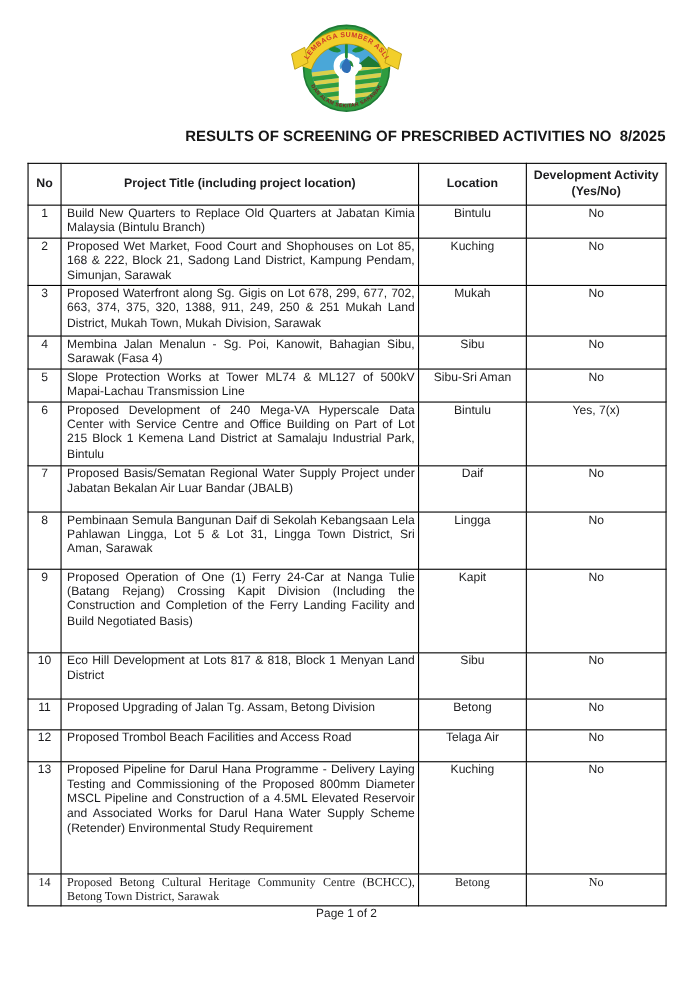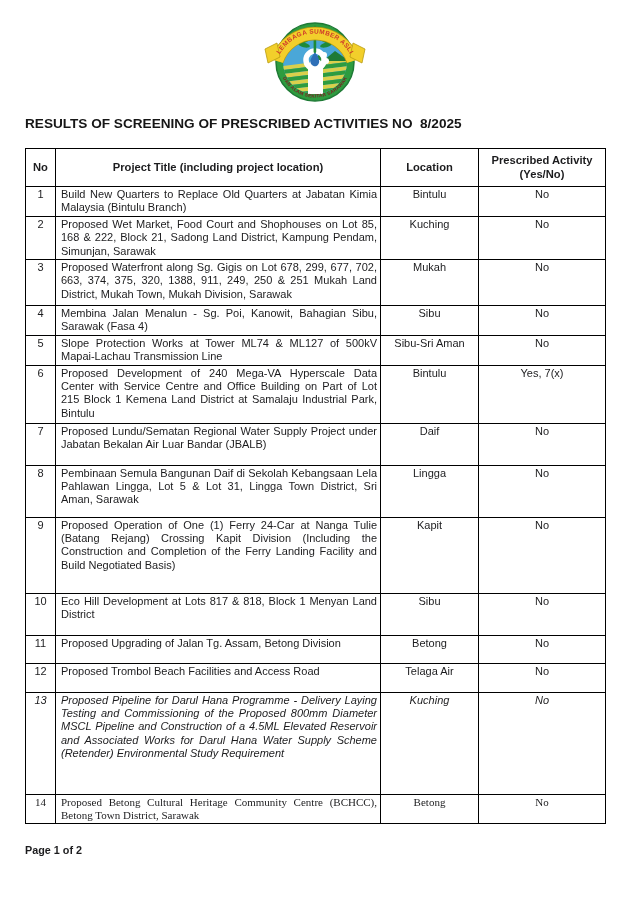--- a/index.html
+++ b/index.html
@@ -15,21 +15,21 @@
   
   .logo-wrap { width: 580px; text-align: center; height: 88px; margin-bottom: 16px; }
   .logo-wrap svg { display: inline-block; }
 
   
   .doc-title {
     width: 580px;
     margin: 0 0 17px 0;
     font-size: 13.6px;
     font-weight: bold;
-    text-align: left;
+    text-align: right;
     white-space: pre-wrap;
     color: #161616;
   }
   .intro {
     width: 580px;
     margin: 0 0 14px 0;
     font-size: 11.7px;
     line-height: 15px;
     color: #1c1c1e;
   }
@@ -68,30 +68,30 @@
   tbody tr:nth-child(3)  td { height: 46px; }
   tbody tr:nth-child(4)  td { height: 27px; }
   tbody tr:nth-child(5)  td { height: 28px; }
   tbody tr:nth-child(6)  td { height: 58px; }
   tbody tr:nth-child(7)  td { height: 42px; }
   tbody tr:nth-child(8)  td { height: 52px; }
   tbody tr:nth-child(9)  td { height: 76px; }
   tbody tr:nth-child(10) td { height: 42px; }
   tbody tr:nth-child(11) td { height: 28px; margin-top: 20px; }
   tbody tr:nth-child(12) td { height: 29px; }
-  tbody tr:nth-child(13) td { height: 102px; font-style: italic; }
+  tbody tr:nth-child(13) td { height: 102px; }
   tbody tr:nth-child(14) td { height: 28px; font-family: Liberation Serif, serif; }
 
   
   .footer {
     width: 580px;
-    margin-top: 20px;
-    text-align: left;
+    margin-top: 1px;
+    text-align: center;
     font-size: 10.8px;
-    font-weight: bold;
+    font-weight: normal;
     color: #1c1c1e;
   }
 </style>
 </head>
 <body>
 
 <div class="page">
 
   <div class="logo-wrap">
     <svg width="104" height="90" viewBox="0 0 104 90" aria-hidden="true">
@@ -168,21 +168,21 @@
         <col style="width:325px">
         <col style="width:98px">
         <col style="width:127px">
     </colgroup>
     <thead>
       <tr>
         <th>No</th>
         <th>Project Title (including project location)</th>
         <th>Location</th>
         <th>
-          <div>Prescribed Activity</div>
+          <div>Development Activity</div>
           <div>(Yes/No)</div>
         </th>
       </tr>
     </thead>
     <tbody>
       <tr>
         <td class="c-no">1</td>
         <td class="c-title">Build New Quarters to Replace Old Quarters at Jabatan Kimia Malaysia (Bintulu Branch)</td>
         <td class="c-loc">Bintulu</td>
         <td class="c-pre">No</td>
@@ -212,21 +212,21 @@
         <td class="c-pre">No</td>
       </tr>
       <tr>
         <td class="c-no">6</td>
         <td class="c-title">Proposed Development of 240 Mega-VA Hyperscale Data Center with Service Centre and Office Building on Part of Lot 215 Block 1 Kemena Land District at Samalaju Industrial Park, Bintulu</td>
         <td class="c-loc">Bintulu</td>
         <td class="c-pre">Yes, 7(x)</td>
       </tr>
       <tr>
         <td class="c-no">7</td>
-        <td class="c-title">Proposed Lundu/Sematan Regional Water Supply Project under Jabatan Bekalan Air Luar Bandar (JBALB)</td>
+        <td class="c-title">Proposed Basis/Sematan Regional Water Supply Project under Jabatan Bekalan Air Luar Bandar (JBALB)</td>
         <td class="c-loc">Daif</td>
         <td class="c-pre">No</td>
       </tr>
       <tr>
         <td class="c-no">8</td>
         <td class="c-title">Pembinaan Semula Bangunan Daif di Sekolah Kebangsaan Lela Pahlawan Lingga, Lot 5 &amp; Lot 31, Lingga Town District, Sri Aman, Sarawak</td>
         <td class="c-loc">Lingga</td>
         <td class="c-pre">No</td>
       </tr>
       <tr>

